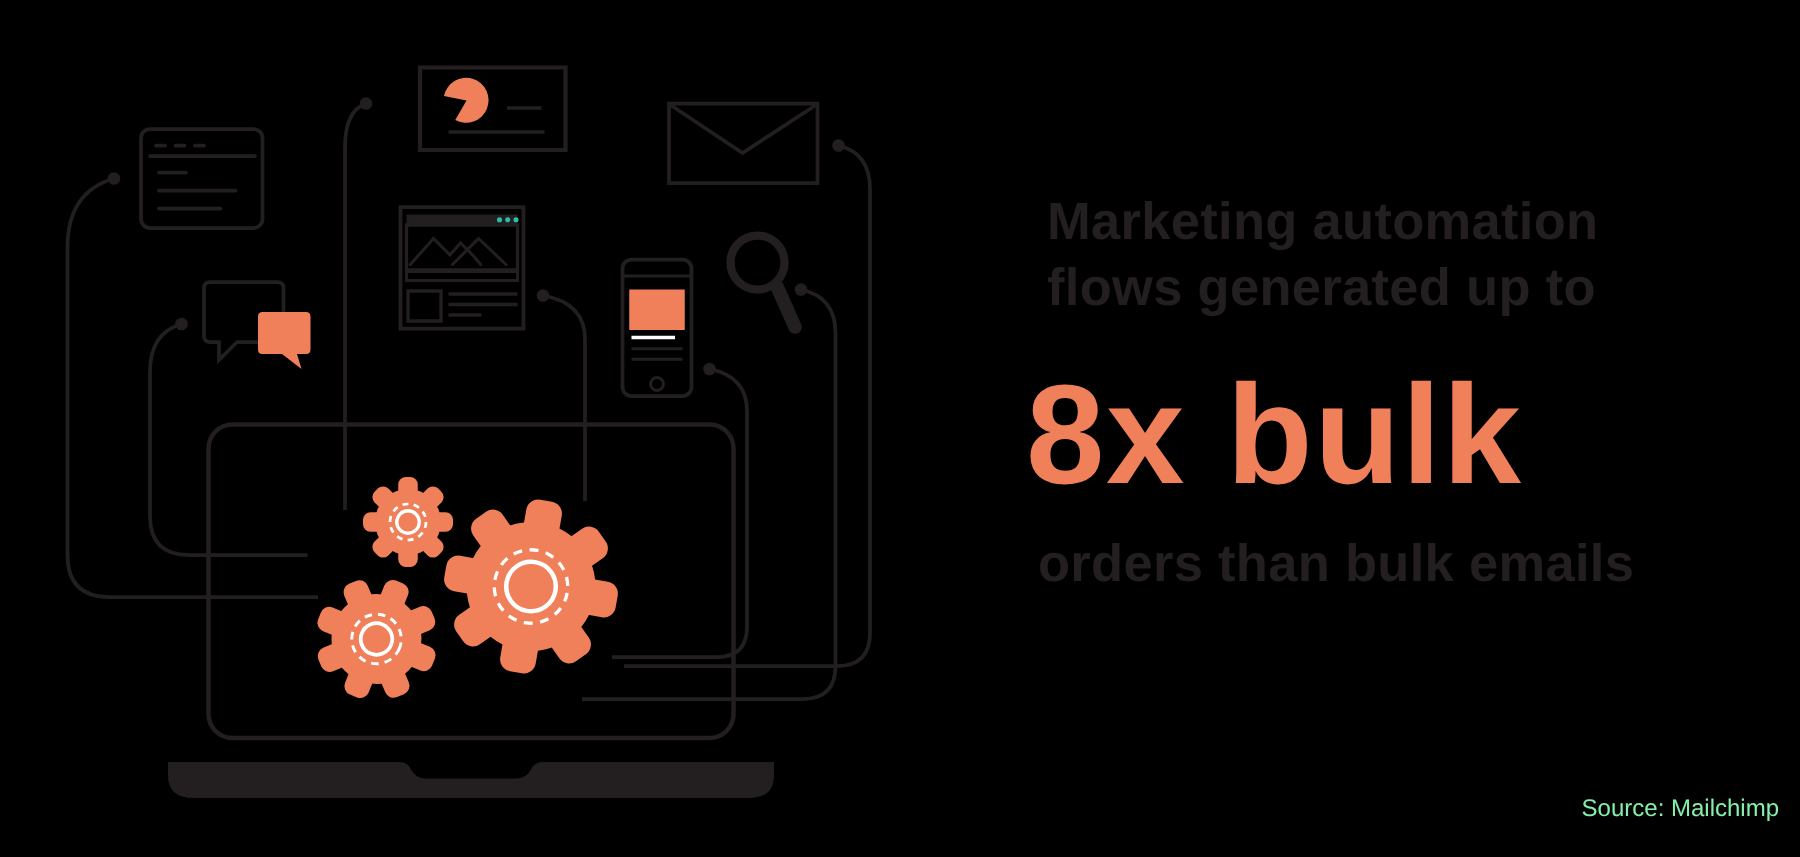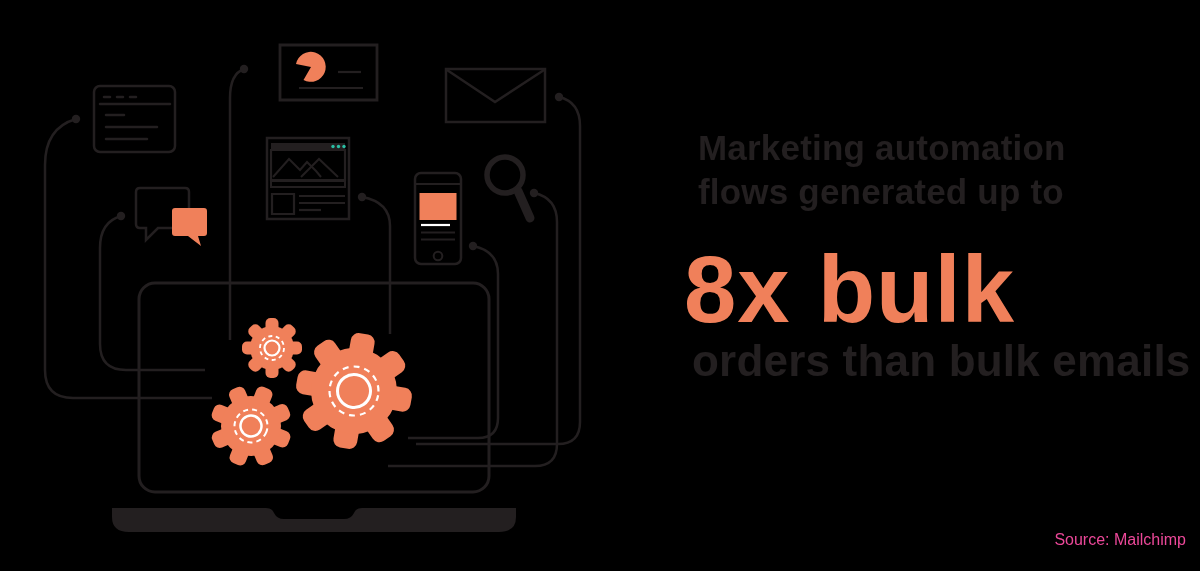--- a/index.html
+++ b/index.html
@@ -3,22 +3,22 @@
 <meta charset="utf-8">
 <style>
   html,body{margin:0;padding:0;}
   body{background:#000;font-family:"Liberation Sans", sans-serif;}
   .stage{position:relative;width:1200px;height:571px;background:#000000;overflow:hidden;}
   .illustration{position:absolute;left:0;top:0;}
   .copy-line{position:absolute;color:#231F20;font-weight:600;letter-spacing:.2px;white-space:nowrap;}
   .headline-1{left:698px;top:128px;font-size:35px;}
   .headline-2{left:698px;top:172px;font-size:35px;}
   .highlight{position:absolute;left:684px;top:236px;font-size:94px;font-weight:700;color:#F0805A;letter-spacing:1px;white-space:nowrap;}
-  .subline{left:692px;top:336px;font-size:44px;}
-  .source{position:absolute;right:14px;top:531px;font-size:16px;color:#ec4899;font-weight:400;}
+  .subline{left:692px;top:356px;font-size:35px;}
+  .source{position:absolute;right:14px;top:531px;font-size:16px;color:#86efac;font-weight:400;}
   svg *{vector-effect:non-scaling-stroke;}
 </style>
 </head>
 <body>
 
 <div class="stage">
 
   <svg class="illustration" width="660" height="571" viewBox="0 0 660 571">
 
     <g stroke="#231F20" stroke-width="2.5" fill="none">

